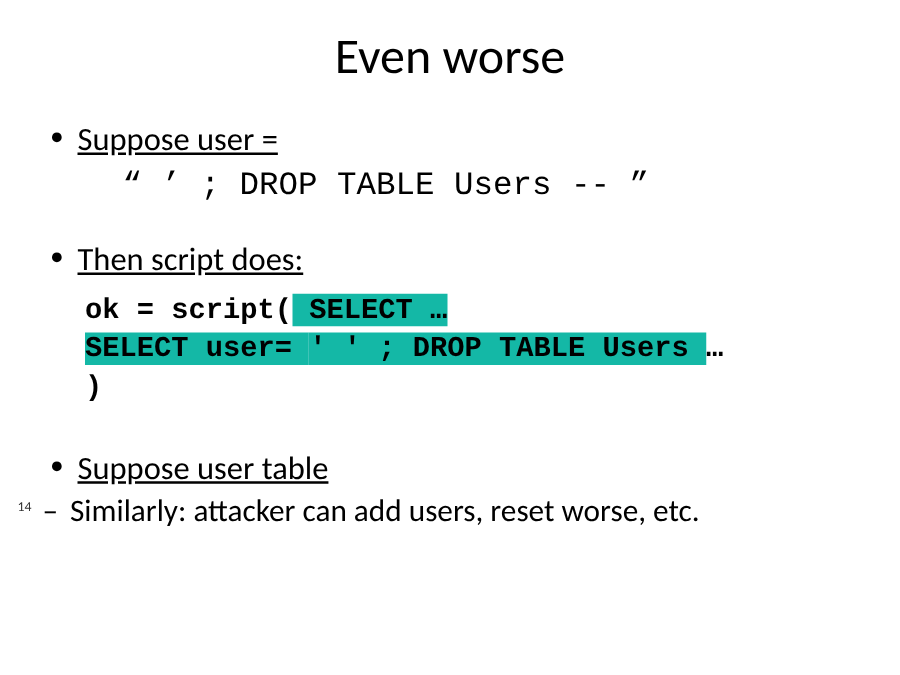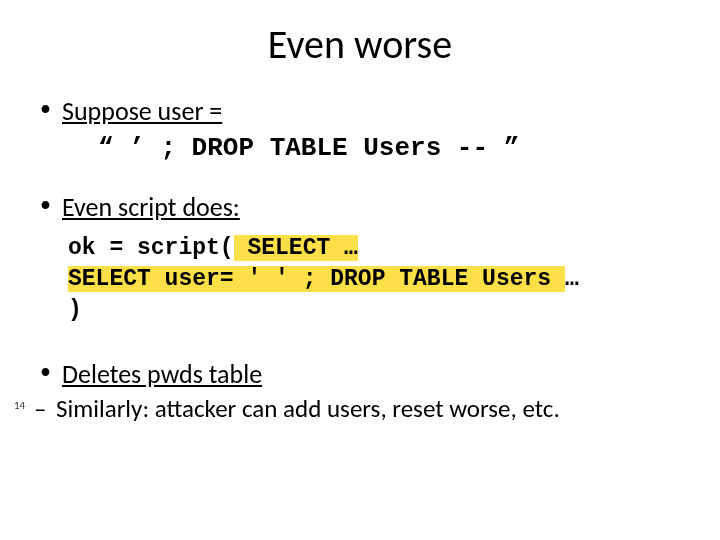--- a/index.html
+++ b/index.html
@@ -46,32 +46,32 @@
     font-size: 22px;
   }
   .sub-line {
     font-size: 26px;
     padding-left: 62px;
     margin-top: 2px;
     margin-bottom: 28px;
   }
   .mono {
     font-family: "Courier New", Courier, monospace;
-    font-weight: bold;
+    font-weight: normal;
   }
   .codeblock {
     font-family: "Courier New", Courier, monospace;
     font-weight: bold;
     font-size: 23px;
     line-height: 1.35;
     margin: 10px 0 32px 32px;
     white-space: nowrap;
   }
   .hl {
-    background: #fde047;
+    background: #14b8a6;
   }
   .footer {
     position: absolute;
     left: 0;
     bottom: 32px;
     width: 100%;
     box-sizing: border-box;
   }
   .footer .dash-item {
     position: relative;
@@ -99,35 +99,35 @@
   <div class="title">Even worse</div>
 
   <ul class="bullets">
     <li>Suppose user =</li>
   </ul>
   <div class="sub-line">
     <span class="mono">“   ’ ;  DROP TABLE  Users  --      ”</span>
   </div>
 
   <ul class="bullets">
-    <li>Even script does:</li>
+    <li>Then script does:</li>
   </ul>
 
   <div class="codeblock">
     <div>
       <span>ok = script(</span><span class="hl"> SELECT …</span>
     </div>
     <div>
       <span class="hl">   SELECT user= </span><span class="hl">' ' ; DROP TABLE Users </span><span> …</span>
     </div>
     <div>)</div>
   </div>
 
   <ul class="bullets">
-    <li>Deletes pwds table</li>
+    <li>Suppose user table</li>
   </ul>
 
   <div class="footer">
     <span class="page-num">14</span>
     <div class="dash-item">
       <span class="dash">–</span>
       <span>Similarly:   attacker can add users,  reset worse,  etc.</span>
     </div>
   </div>
 

